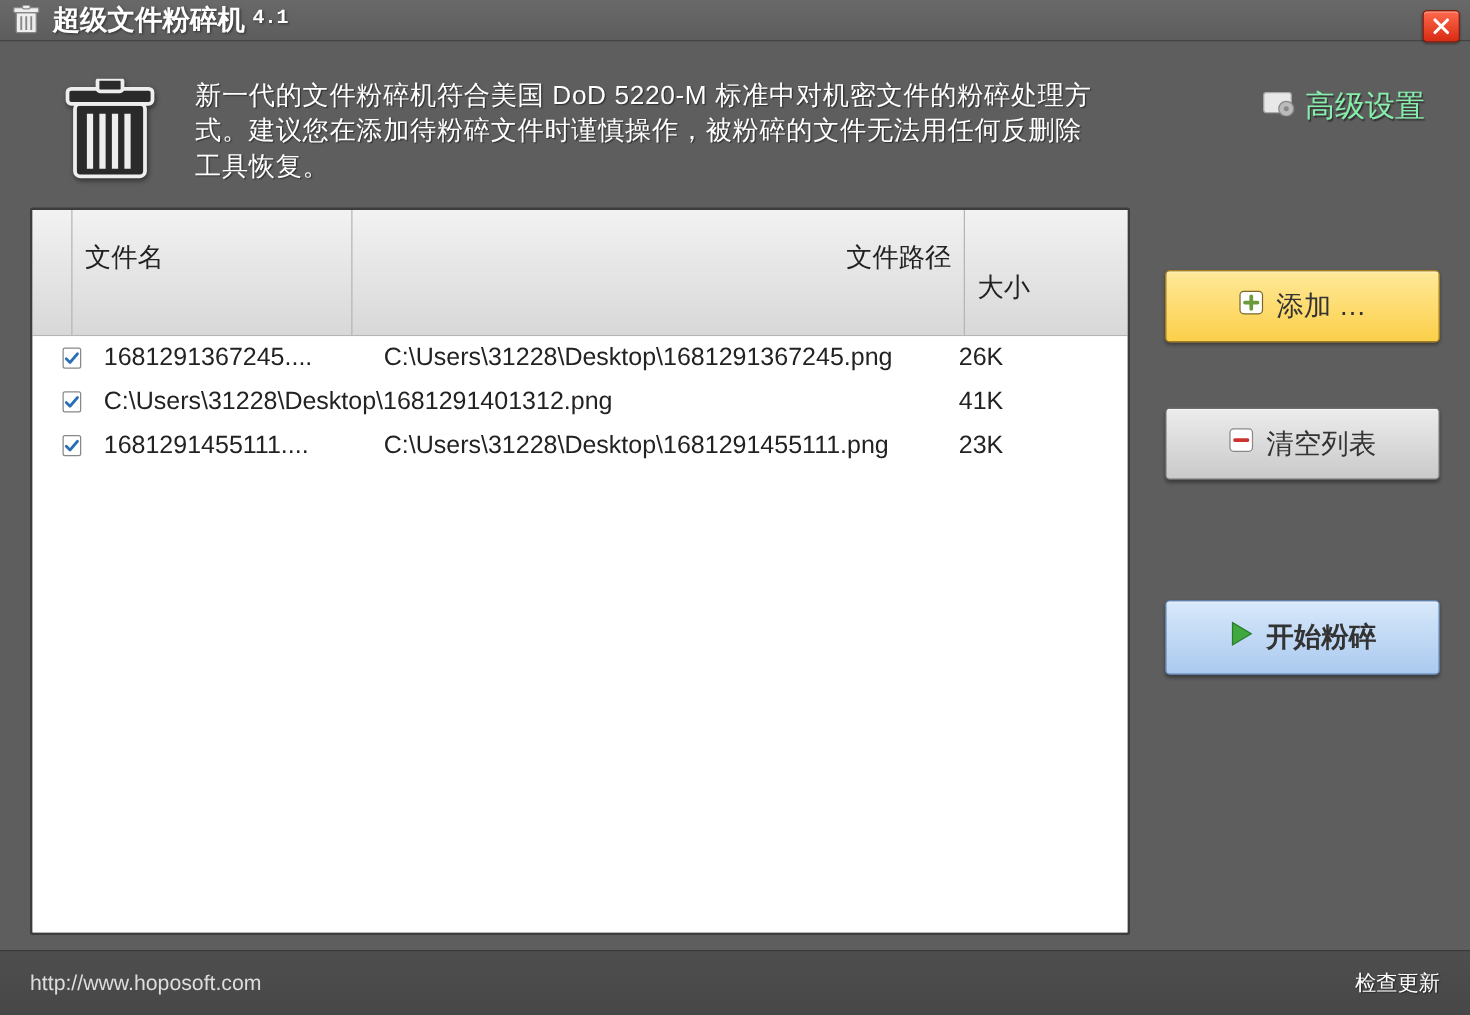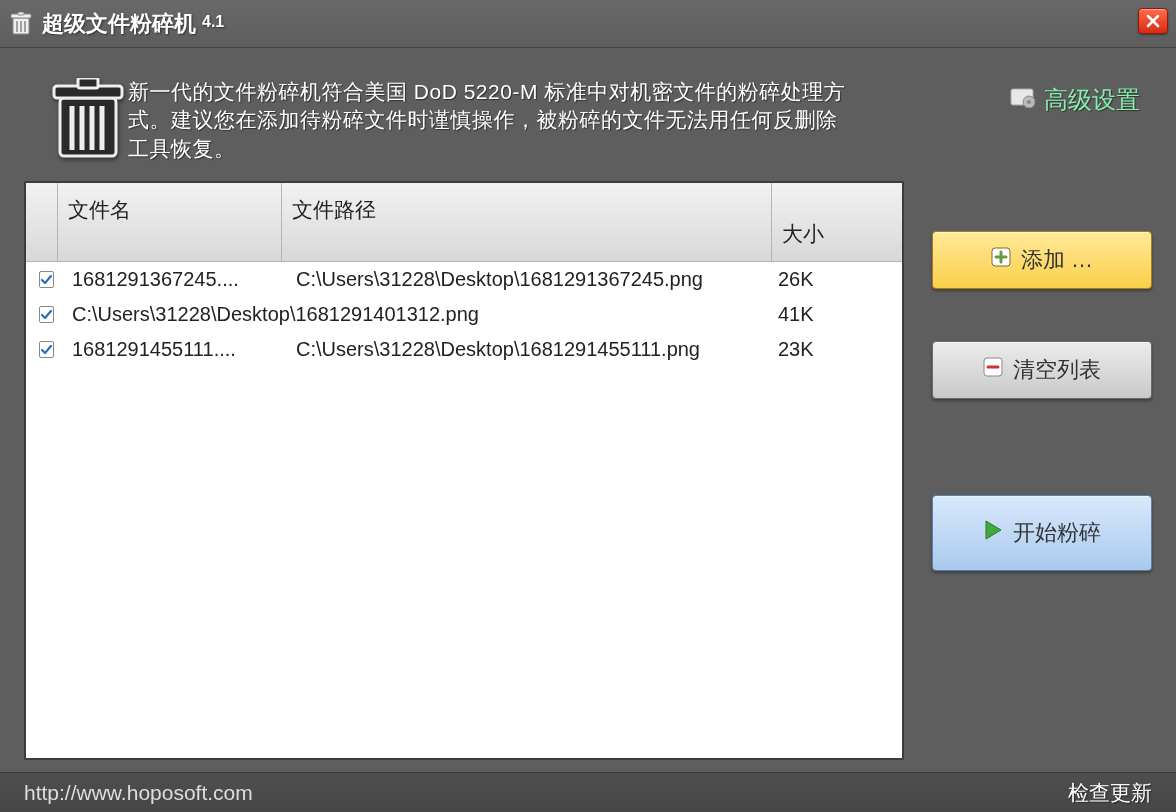--- a/index.html
+++ b/index.html
@@ -11,21 +11,21 @@
     overflow: hidden;
   }
   .window {
     width: 1176px;
     height: 812px;
     background: linear-gradient(to bottom, #5a5a5a, #555);
     display: flex;
     flex-direction: column;
   }
   .titlebar {
-    height: 48px;
+    height: 33px;
     background: linear-gradient(to bottom, #696969, #5d5d5d);
     display: flex;
     align-items: center;
     padding: 0 10px;
     position: relative;
     border-bottom: 1px solid #444;
   }
   .titlebar .app-icon svg { display:block; }
   .titlebar .app-title {
     color: #fff;
@@ -35,20 +35,21 @@
     text-shadow: 1px 1px 2px rgba(0,0,0,.5);
   }
   .titlebar .app-version {
     color: #fff;
     font-size: 16px;
     margin-left: 6px;
     position: relative;
     top: -2px;
     font-weight: bold;
     text-shadow: 1px 1px 2px rgba(0,0,0,.5);
+    font-family: Liberation Mono, monospace;
   }
   .close-btn {
     position: absolute;
     right: 8px;
     top: 8px;
     width: 30px;
     height: 26px;
     background: linear-gradient(to bottom, #ff6a4d, #d82b12);
     border: 1px solid #8a1a0a;
     border-radius: 4px;
@@ -63,21 +64,21 @@
   .body-area {
     flex: 1;
     padding: 30px 24px 12px 24px;
     display: flex;
     flex-direction: column;
     background: #5e5e5e;
   }
   .header-row {
     display: flex;
     align-items: flex-start;
-    gap: 4px;
+    gap: 32px;
     padding: 0 12px 18px 28px;
   }
   .big-trash svg { display:block; filter: drop-shadow(1px 2px 2px rgba(0,0,0,.5)); }
   .description {
     color: #fff;
     font-size: 21px;
     line-height: 1.35;
     max-width: 720px;
     text-shadow: 1px 1px 1px rgba(0,0,0,.5);
     letter-spacing: 0.5px;
@@ -111,42 +112,42 @@
     overflow: hidden;
   }
   .list-header {
     display: flex;
     background: linear-gradient(to bottom, #f2f2f2, #d8d8d8);
     border-bottom: 1px solid #b5b5b5;
   }
   .list-header .col {
     font-size: 21px;
     color: #222;
-    padding: 13px 10px;
+    padding: 24px 10px;
     border-right: 1px solid #b5b5b5;
     white-space: nowrap;
     overflow: hidden;
   }
   .list-header .col:last-child { border-right: none; margin-top: 24px; }
   .col-check { width: 32px; flex: 0 0 32px; padding: 6px 4px; }
   .col-name  { width: 224px; flex: 0 0 224px; }
-  .col-path  { flex: 1; }
+  .col-path  { flex: 1; text-align: right; }
   .col-size  { width: 130px; flex: 0 0 130px; }
 
   .list-body {
     flex: 1;
     overflow: auto;
     background: #fff;
   }
   .row {
     display: flex;
     align-items: center;
     font-size: 20px;
     color: #222;
-    padding: 4px 4px;
+    padding: 4px 15px;
   }
   .row .cell {
     padding: 2px 10px;
     white-space: nowrap;
     overflow: hidden;
     text-overflow: ellipsis;
   }
   .cell-check { width: 32px; flex:0 0 32px; padding: 2px 6px; display:flex; align-items:center; justify-content:center;}
   .cell-name  { width: 224px; flex:0 0 224px; }
   .cell-path  { flex: 1; }
@@ -185,35 +186,36 @@
     background: linear-gradient(to bottom, #ffe999, #fbcf49);
     border-color: #a77f1a;
   }
   .btn-grey {
     background: linear-gradient(to bottom, #ececec, #c9c9c9);
     border-color: #6a6a6a;
   }
   .btn-blue {
     background: linear-gradient(to bottom, #d8e9fb, #aac9ee);
     border-color: #5d7fa8;
-    height: 76px;
+    height: 60px;
+    font-weight: bold;
   }
   .gap-small { height: 52px; }
   .gap-big   { height: 96px; }
   .gap-big2  { height: 120px; }
 
   .footer {
-    height: 40px;
+    height: 52px;
     background: linear-gradient(to bottom, #4e4e4e, #474747);
     border-top: 1px solid #3a3a3a;
     display: flex;
     align-items: center;
     padding: 0 24px;
     color: #ddd;
-    font-size: 21px;
+    font-size: 17px;
   }
   .footer a { color:#ddd; text-decoration:none; cursor:pointer; }
   .footer .spacer { flex:1; }
   .footer .update { color:#fff; cursor:pointer; text-shadow: 1px 1px 1px rgba(0,0,0,.5); }
 </style>
 </head>
 <body>
 
 <div class="window">
 

